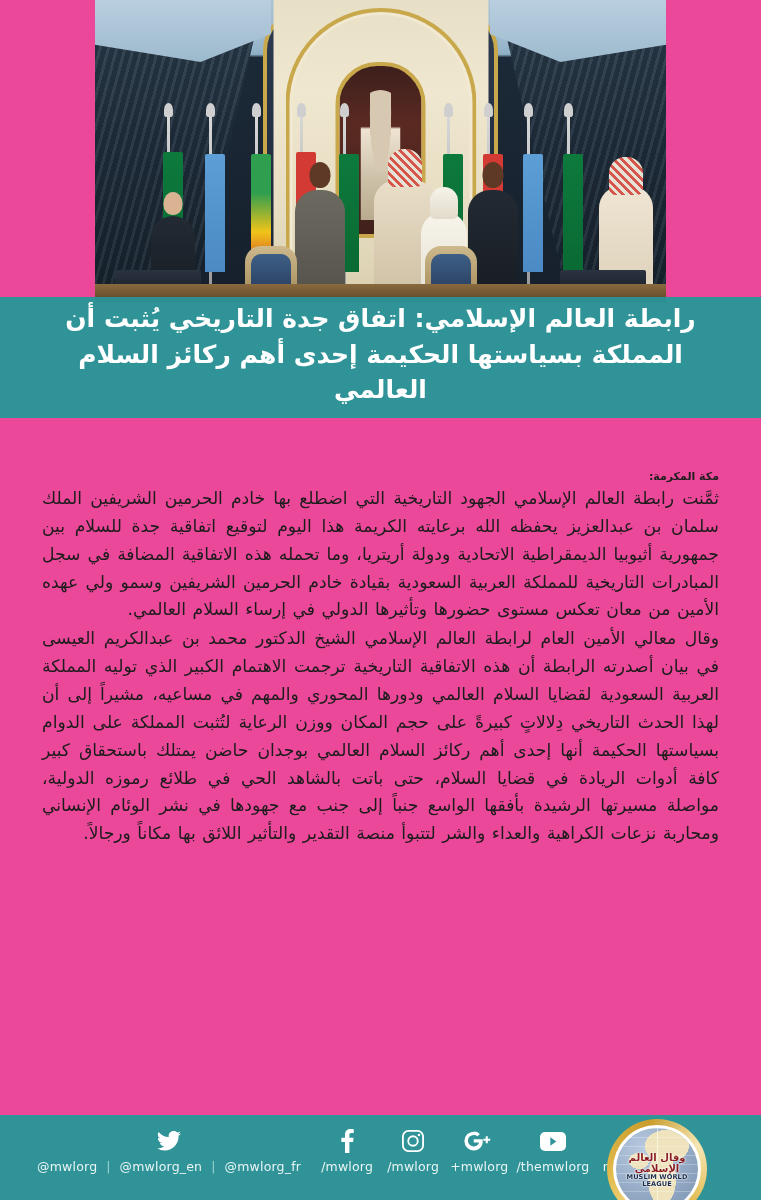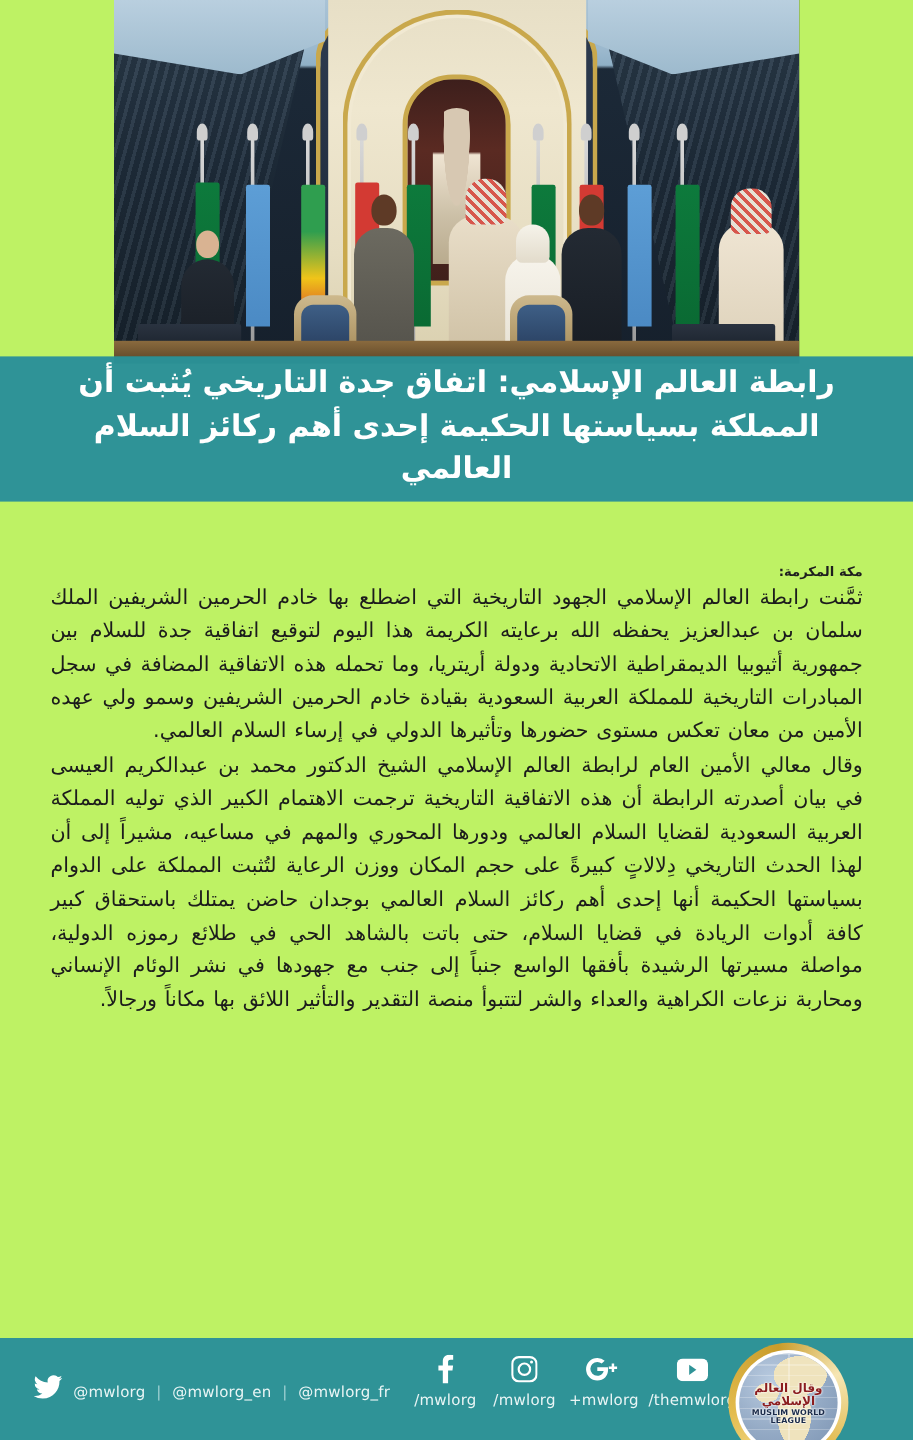--- a/index.html
+++ b/index.html
@@ -8,21 +8,21 @@
     padding: 0;
     background: #ffffff;
   }
   body {
     font-family: "DejaVu Sans", "Liberation Sans", sans-serif;
   }
   .page {
     position: relative;
     width: 761px;
     height: 1200px;
-    background: #bef264;
+    background: #ec4899;
     overflow: hidden;
     text-decoration: underline;
   }
 
   
   .photo-wrap {
     position: absolute;
     left: 95px;
     top: 0;
     width: 571px;
@@ -306,21 +306,21 @@
   .social .ic svg { display: block; fill: #ffffff; }
   .social .handle {
     color: #e9f5f5;
     font-size: 12.5px;
     letter-spacing: .2px;
     white-space: nowrap;
   }
   .social.twitter { min-width: 0; }
   .tw-group {
     display: flex;
-    flex-direction: row;
+    flex-direction: column;
     align-items: center;
     text-align: center;
   }
   .tw-group .ic { margin-bottom: 6px; }
   .tw-handles {
     display: flex;
     align-items: center;
     gap: 0;
   }
   .tw-handles .handle { padding: 0 9px; }

